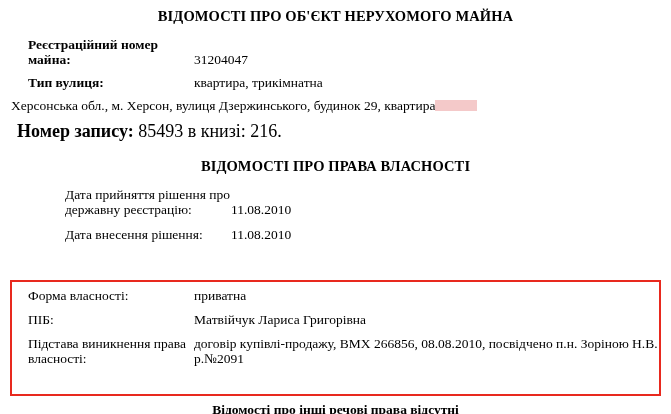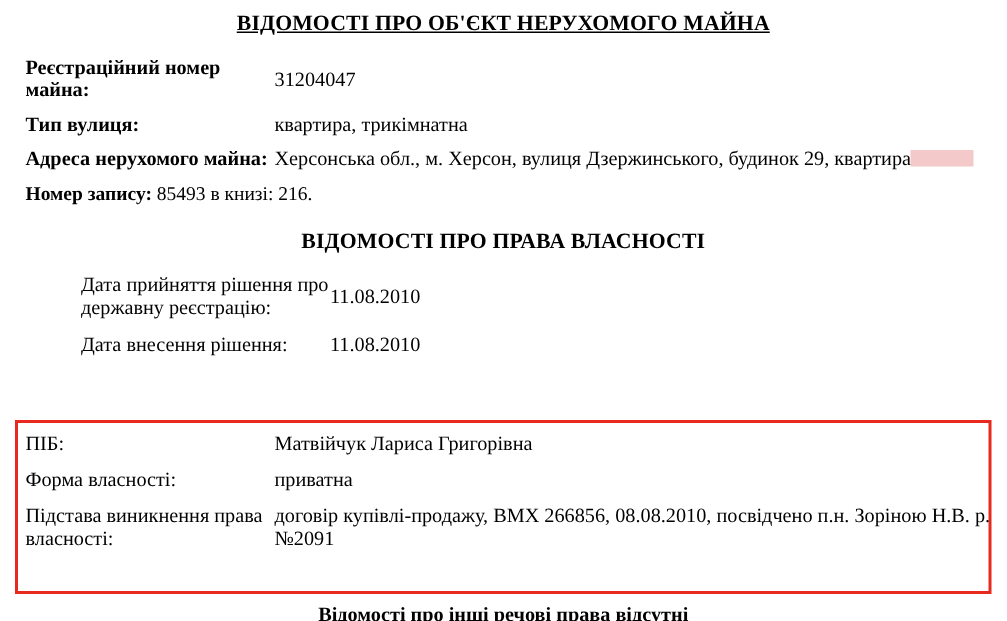--- a/index.html
+++ b/index.html
@@ -23,30 +23,30 @@
     box-sizing: border-box;
   }
   .section-title {
     text-align: center;
     font-weight: bold;
     font-size: 14.5px;
     letter-spacing: 0.1px;
   }
   #title-main {
     margin-top: 8px;
-    text-decoration: underline;
   }
   #title-ownership {
     margin-top: 16px;
   }
   .row {
     display: flex;
-    align-items: center;
+    align-items: flex-end;
     font-size: 13.5px;
     line-height: 15px;
+    margin-left: 11px;
   }
   .label {
     width: 183px;
     flex: 0 0 183px;
     padding-left: 17px;
     box-sizing: border-box;
     font-weight: bold;
   }
   .label.normal {
     font-weight: normal;
@@ -57,21 +57,21 @@
   }
   .block1 {
     margin-top: 12px;
   }
   .block1 .row {
     margin-bottom: 8px;
   }
   .numzapysu {
     margin-top: 4px;
     padding-left: 17px;
-    font-size: 13px;
+    font-size: 18px;
     font-weight: bold;
   }
   .numzapysu .tail {
     font-weight: normal;
   }
   .block2 {
     margin-top: 12px;
     padding-left: 37px;
   }
   .block2 .row {
@@ -129,21 +129,20 @@
       <div class="label multiline">Реєстраційний номер майна:</div>
       <div class="value">31204047</div>
     </div>
 
     <div class="row">
       <div class="label">Тип вулиця:</div>
       <div class="value">квартира, трикімнатна</div>
     </div>
 
     <div class="row">
-      <div class="label multiline">Адреса нерухомого майна:</div>
       <div class="value multiline">
         <span>Херсонська обл., м. Херсон, вулиця Дзержинського, будинок 29, квартира</span><span class="redaction"></span>
       </div>
     </div>
 
     <div class="numzapysu">
       <span>Номер запису:</span>
       <span class="tail">85493 в книзі: 216.</span>
     </div>
 
@@ -163,27 +162,27 @@
       <div class="value">11.08.2010</div>
     </div>
 
   </div>
 
   <div class="highlight-box"></div>
 
   <div class="block3">
 
     <div class="row">
-      <div class="label normal">ПІБ:</div>
-      <div class="value">Матвійчук Лариса Григорівна</div>
+      <div class="label normal">Форма власності:</div>
+      <div class="value">приватна</div>
     </div>
 
     <div class="row">
-      <div class="label normal">Форма власності:</div>
-      <div class="value">приватна</div>
+      <div class="label normal">ПІБ:</div>
+      <div class="value">Матвійчук Лариса Григорівна</div>
     </div>
 
 
     <div class="row">
       <div class="label normal multiline">Підстава виникнення права власності:</div>
       <div class="value multiline">договір купівлі-продажу, ВМХ 266856, 08.08.2010, посвідчено п.н. Зоріною Н.В. р.№2091</div>
     </div>
 
   </div>
 

